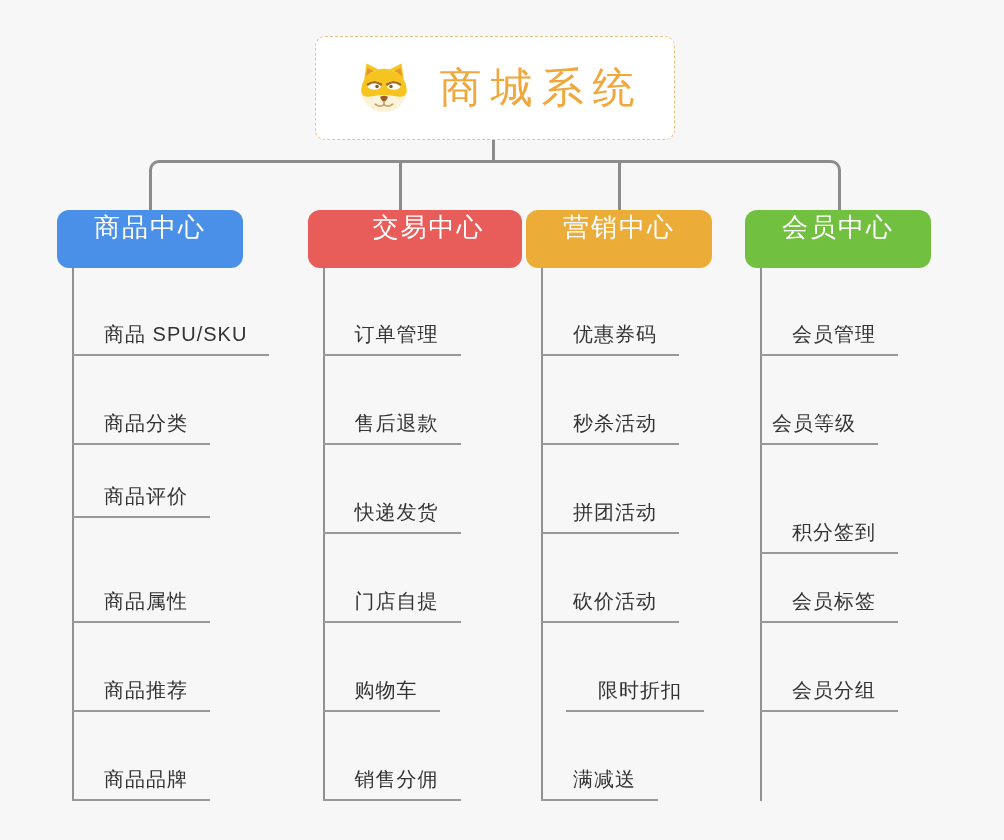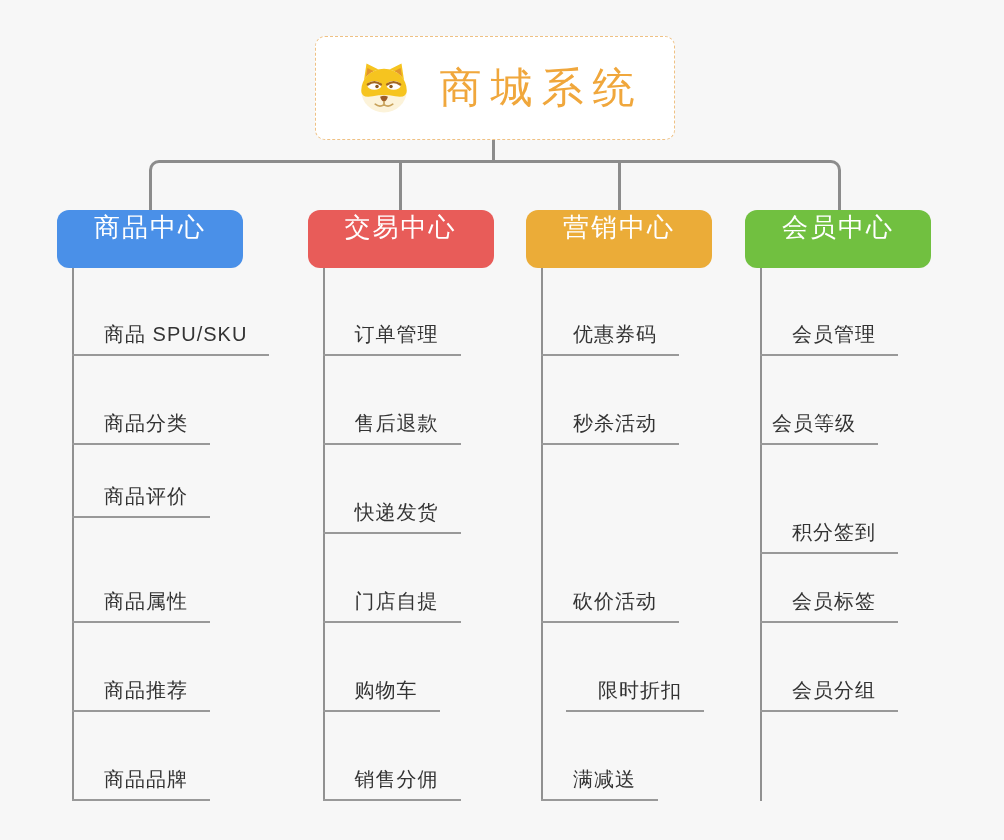--- a/index.html
+++ b/index.html
@@ -114,38 +114,39 @@
     </div>
     <div class="trunk"></div>
   <div class="leaf" style="top: 110px;">商品 SPU/SKU</div>
       <div class="leaf" style="top: 199px;">商品分类</div>
       <div class="leaf" style="top: 272px;">商品评价</div>
       <div class="leaf" style="top: 377px;">商品属性</div>
       <div class="leaf" style="top: 466px;">商品推荐</div>
       <div class="leaf" style="top: 555px;">商品品牌</div>
     </div>
     <div class="branch" style="left: 307.5px;">
-    <div class="branch-header" style="background: rgb(232, 92, 89);">
+    <div class="branch-header" style="background: rgb(232, 92, 89); padding-left: 28px;">
       <span class="branch-label">交易中心</span>
     </div>
     <div class="trunk"></div>
   <div class="leaf" style="top: 110px;">订单管理</div>
       <div class="leaf" style="top: 199px;">售后退款</div>
       <div class="leaf" style="top: 288px;">快递发货</div>
       <div class="leaf" style="top: 377px;">门店自提</div>
       <div class="leaf" style="top: 466px;">购物车</div>
       <div class="leaf" style="top: 555px;">销售分佣</div>
     </div>
     <div class="branch" style="left: 526px;">
     <div class="branch-header" style="background: rgb(235, 172, 56);">
       <span class="branch-label">营销中心</span>
     </div>
     <div class="trunk"></div>
   <div class="leaf" style="top: 110px;">优惠券码</div>
       <div class="leaf" style="top: 199px;">秒杀活动</div>
+      <div class="leaf" style="top: 288px;">拼团活动</div>
       <div class="leaf" style="top: 377px;">砍价活动</div>
       <div class="leaf" style="top: 466px; margin-left: 25px;">限时折扣</div>
       <div class="leaf" style="top: 555px;">满减送</div>
     </div>
     <div class="branch" style="left: 745px;">
     <div class="branch-header" style="background: rgb(113, 192, 64);">
       <span class="branch-label">会员中心</span>
     </div>
     <div class="trunk"></div>
   <div class="leaf" style="top: 110px;">会员管理</div>

